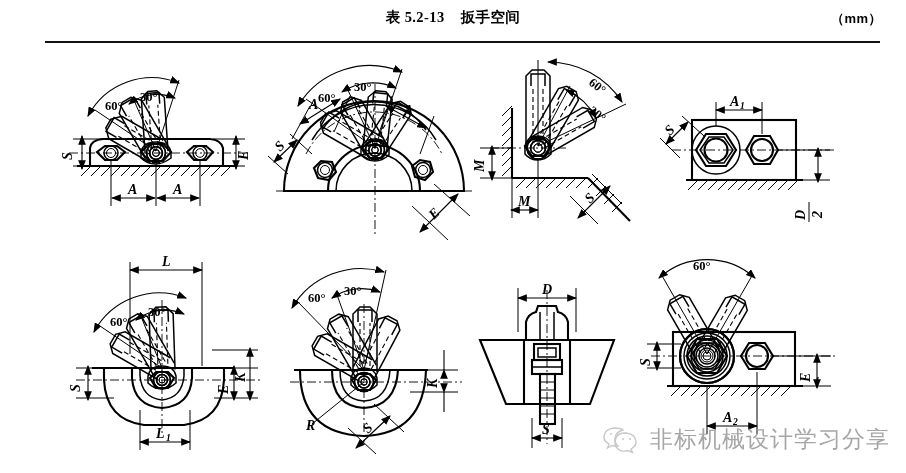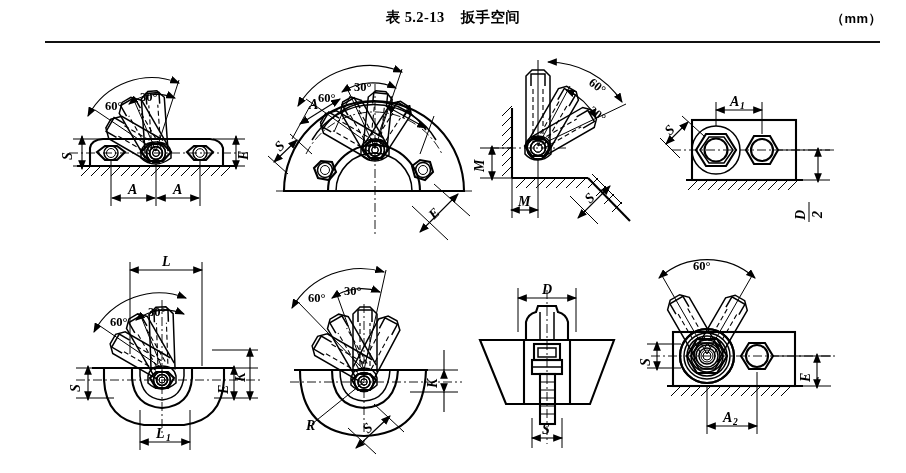--- a/index.html
+++ b/index.html
@@ -694,14 +694,27 @@
       <line class="ln-thin" x1="62" y1="130" x2="62" y2="178"></line>
       <line class="ln-thin" x1="112" y1="116" x2="112" y2="178"></line>
       <line class="ln-dim" x1="62" y1="170" x2="112" y2="170" marker-start="url(#ahs)" marker-end="url(#ah)"></line>
       <text class="lbl" x="78" y="166">A</text>
       <text class="lbl-sub" x="88" y="169">2</text>
 
       <line class="ln-cl" x1="6" y1="100" x2="190" y2="100"></line>
     </svg>
   </div>
 
+  <div class="watermark">
+    <div class="wm-logo">
+      <svg width="42" height="34" viewBox="0 0 42 34">
+        <path d="M14 6 Q5 7 4 14 Q3.5 19 9 22 L7.5 26 L12 23.5 Q15 24.5 18 24 Q14.5 21 15 16.5 Q15.5 10 23 8 Q21 6 14 6 Z" fill="none" stroke="#c8c8c8" stroke-width="1.4"></path>
+        <circle cx="11" cy="12" r="1" fill="#c8c8c8"></circle>
+        <circle cx="17" cy="12" r="1" fill="#c8c8c8"></circle>
+        <path d="M26 11 Q35 12 36 19 Q36.5 24 31 27 L32.5 30.5 L28 28.5 Q25 29.5 22 29 Q15 27 15 20.5 Q15 13 22 11.3 Q24 11 26 11 Z" fill="none" stroke="#c8c8c8" stroke-width="1.4"></path>
+        <circle cx="23" cy="17" r="1" fill="#c8c8c8"></circle>
+        <circle cx="30" cy="17" r="1" fill="#c8c8c8"></circle>
+      </svg>
+    </div>
+    <div class="wm-text">非标机械设计学习分享</div>
+  </div>
 
 </div>
 
 </body></html>

